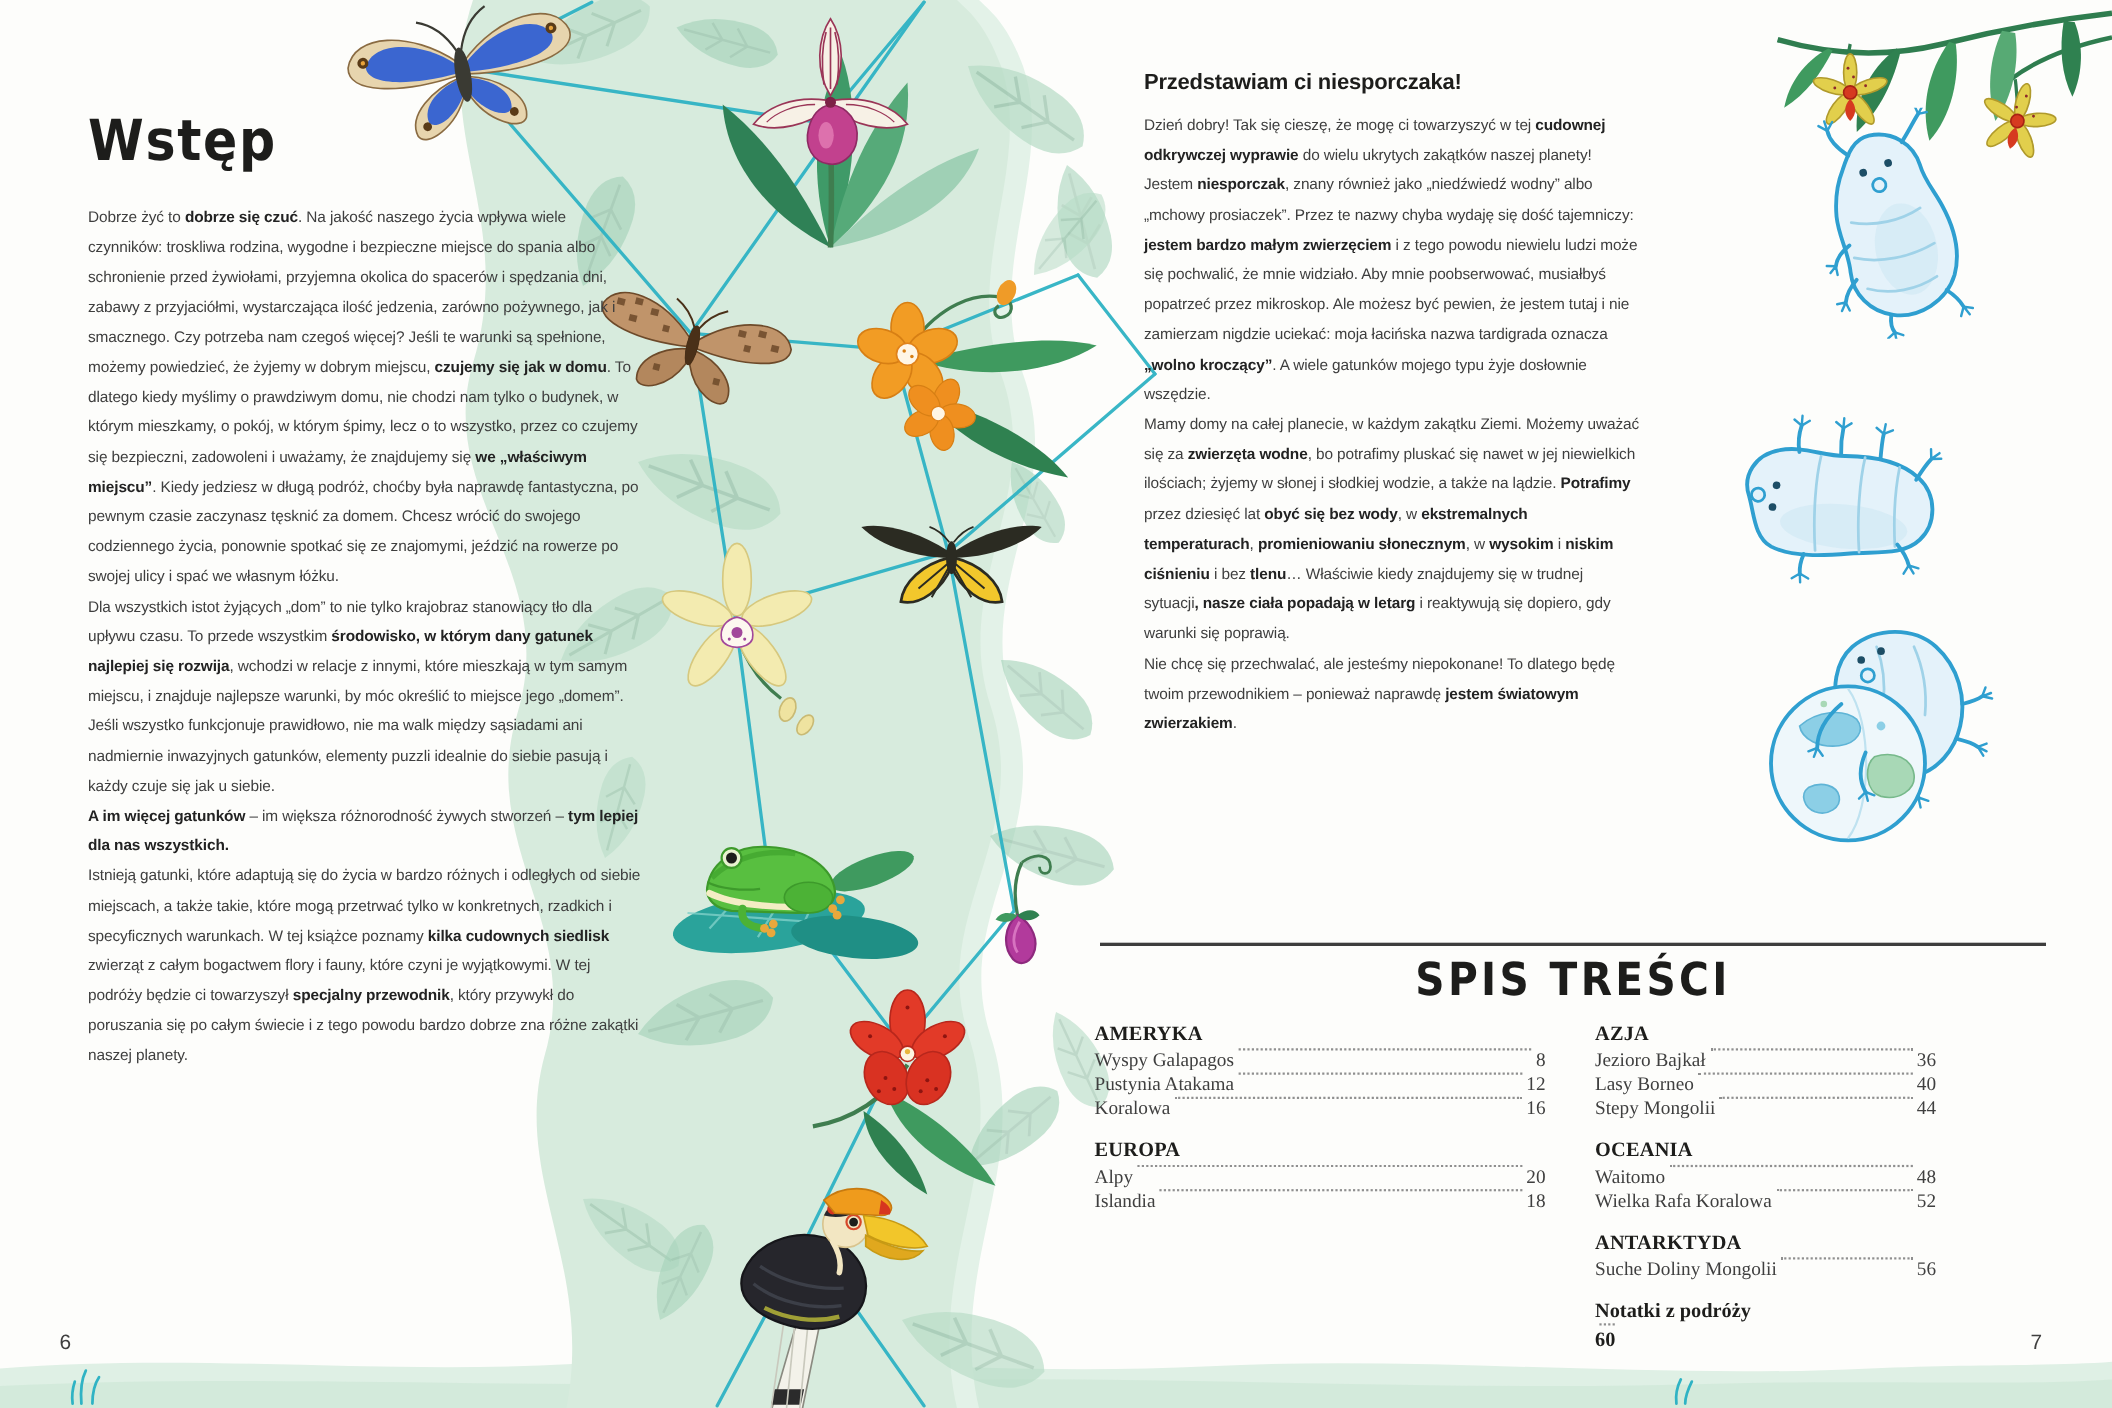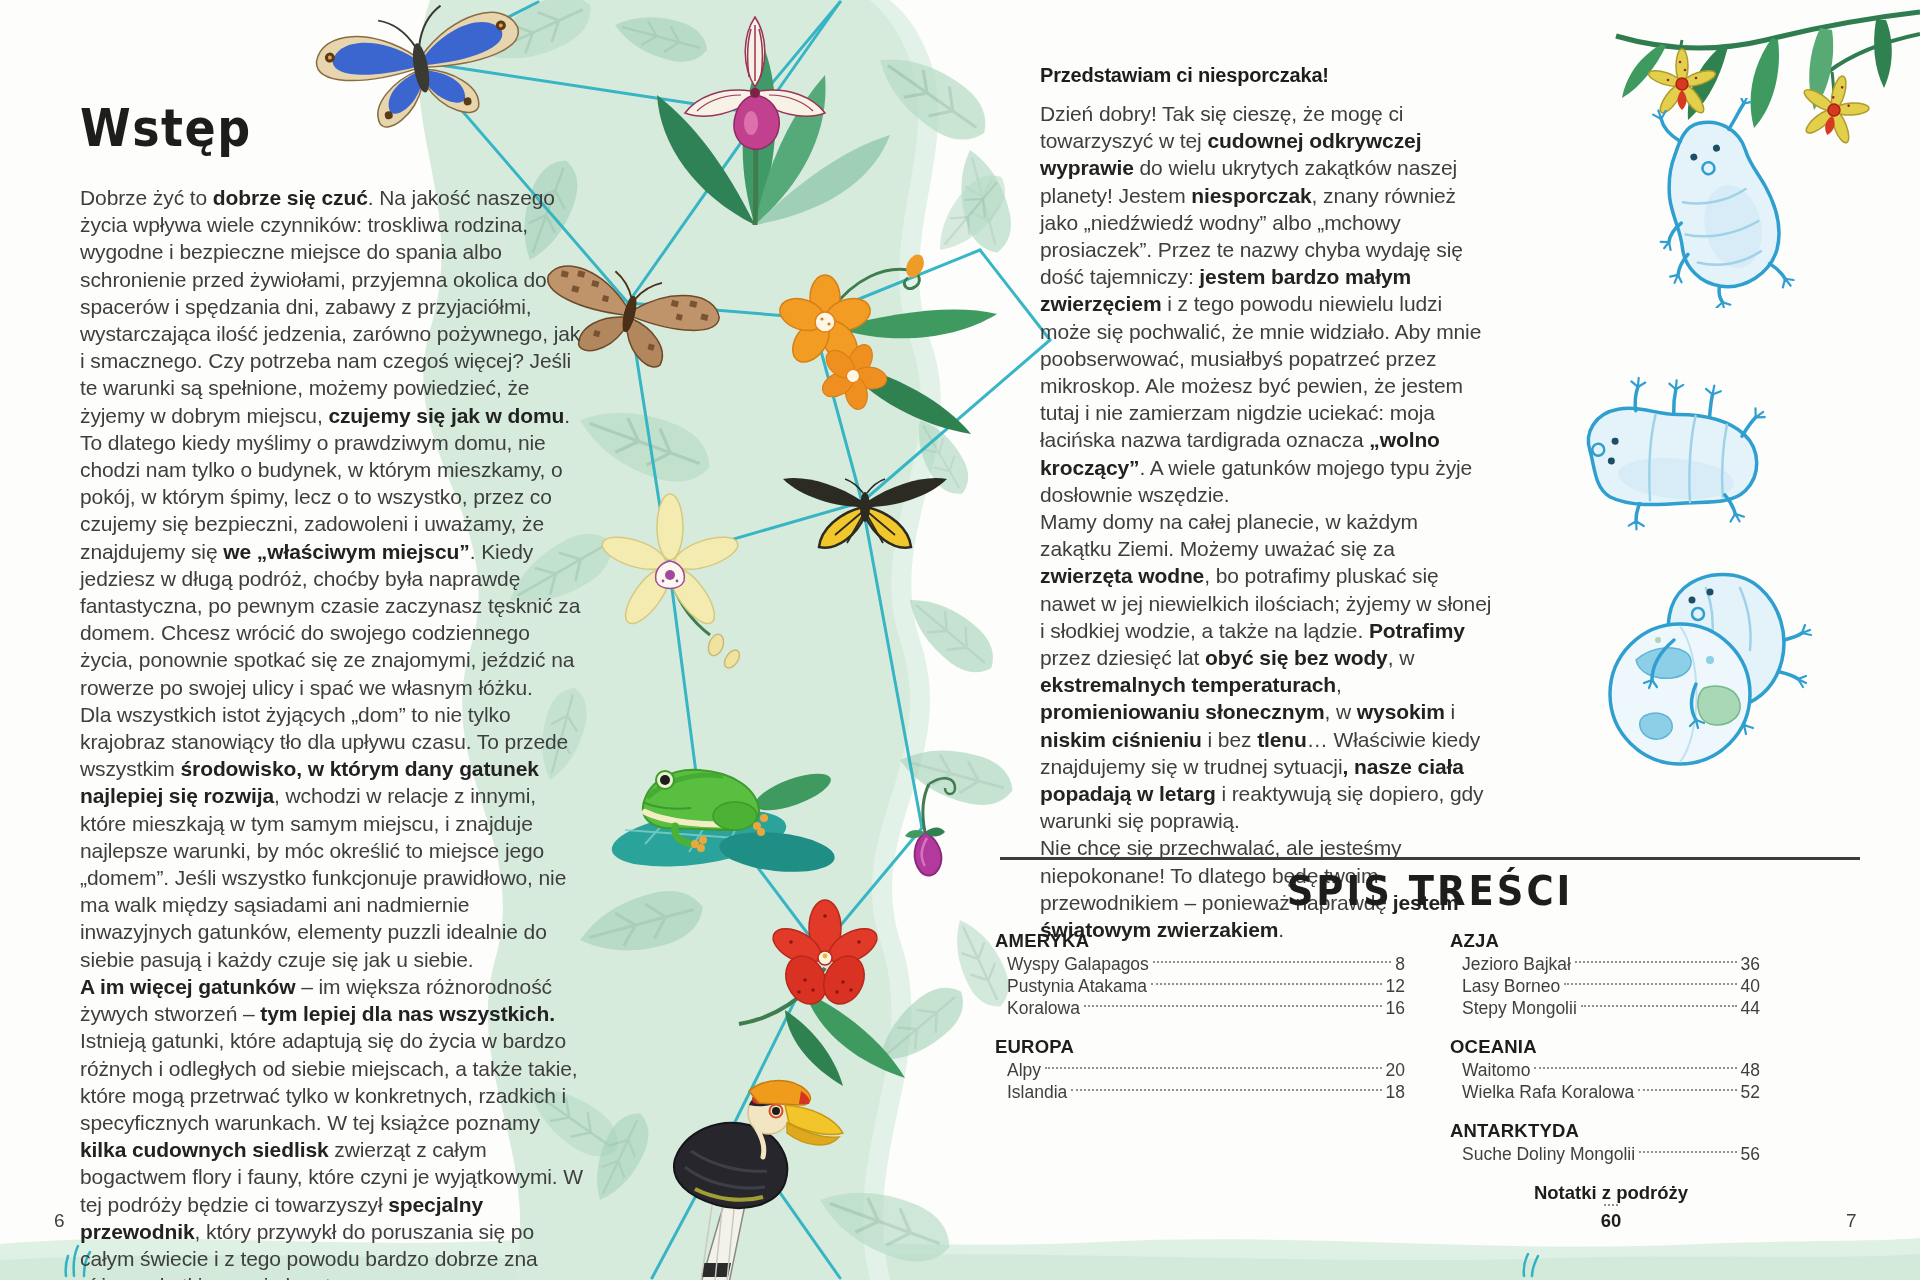--- a/index.html
+++ b/index.html
@@ -10,37 +10,37 @@
   .band{position:absolute;left:280px;top:0;width:780px;height:1280px;}
   .branch{position:absolute;left:1576px;top:0;width:344px;height:165px;}
   .t1{position:absolute;left:1628px;top:98px;width:190px;height:210px;}
   .t2{position:absolute;left:1548px;top:356px;width:245px;height:200px;}
   .t3{position:absolute;left:1588px;top:548px;width:240px;height:225px;}
 
   .left-text{position:absolute;left:80px;top:104px;width:505px;color:#3e3e3e;}
   .left-text h1{margin:0 0 26px 0;}
   .right-text{position:absolute;left:1040px;top:64px;width:452px;color:#3e3e3e;}
   .right-text h2{margin:0 0 13px 0;font-size:20px;color:#1d1d1b;letter-spacing:-0.2px;}
-  .body-par{margin:0;font-size:21px;line-height:27.2px;letter-spacing:-0.1px;text-align:left;}
+  .body-par{margin:0;font-size:14px;line-height:27.2px;letter-spacing:-0.1px;text-align:left;}
   .body-par b{color:#222;}
 
   .hand-title{font-family:"DejaVu Sans","Liberation Sans",sans-serif;font-weight:800;color:#1d1d1b;
               display:inline-block;transform:scaleY(1.12);transform-origin:left bottom;letter-spacing:1.5px;}
   .left-text .hand-title{font-size:46px;}
   .toc-title{position:absolute;left:1130px;top:872px;width:600px;text-align:center;}
   .toc-title .hand-title{font-size:37px;letter-spacing:3px;transform-origin:center bottom;}
 
   .rule{position:absolute;left:1000px;top:857px;width:860px;height:2.5px;background:#3d3d3d;}
 
-  .toc{position:absolute;left:995px;top:930px;width:765px;display:flex;}
+  .toc{position:absolute;left:995px;top:930px;width:765px;display:flex;font-family:Liberation Serif, serif;}
   .toc-col{width:410px;}
   .toc-col2{width:310px;margin-left:45px;}
   .toc-group{margin-bottom:17px;}
   .toc-heading{font-weight:bold;font-size:18.5px;color:#1d1d1b;height:23px;letter-spacing:0.2px;}
-  .toc-row{display:flex;align-items:center;height:22px;font-size:17.5px;color:#3f3f3f;margin-left:12px;}
+  .toc-row{display:flex;align-items:flex-start;height:22px;font-size:17.5px;color:#3f3f3f;}
   .toc-dots{flex:1;border-bottom:2px dotted #8f8f8f;margin:0 4px 4px 4px;min-width:14px;}
   .toc-page{white-space:nowrap;}
   .toc-bold{font-weight:bold;color:#1d1d1b;margin-top:16px;font-size:18.5px;flex-direction:column;}
 
   .pnum{position:absolute;font-size:19px;color:#3f3f3f;}
   .pnum-left{left:54px;top:1210px;}
   .pnum-right{left:1846px;top:1210px;}
 </style>
 </head>
 <body>

